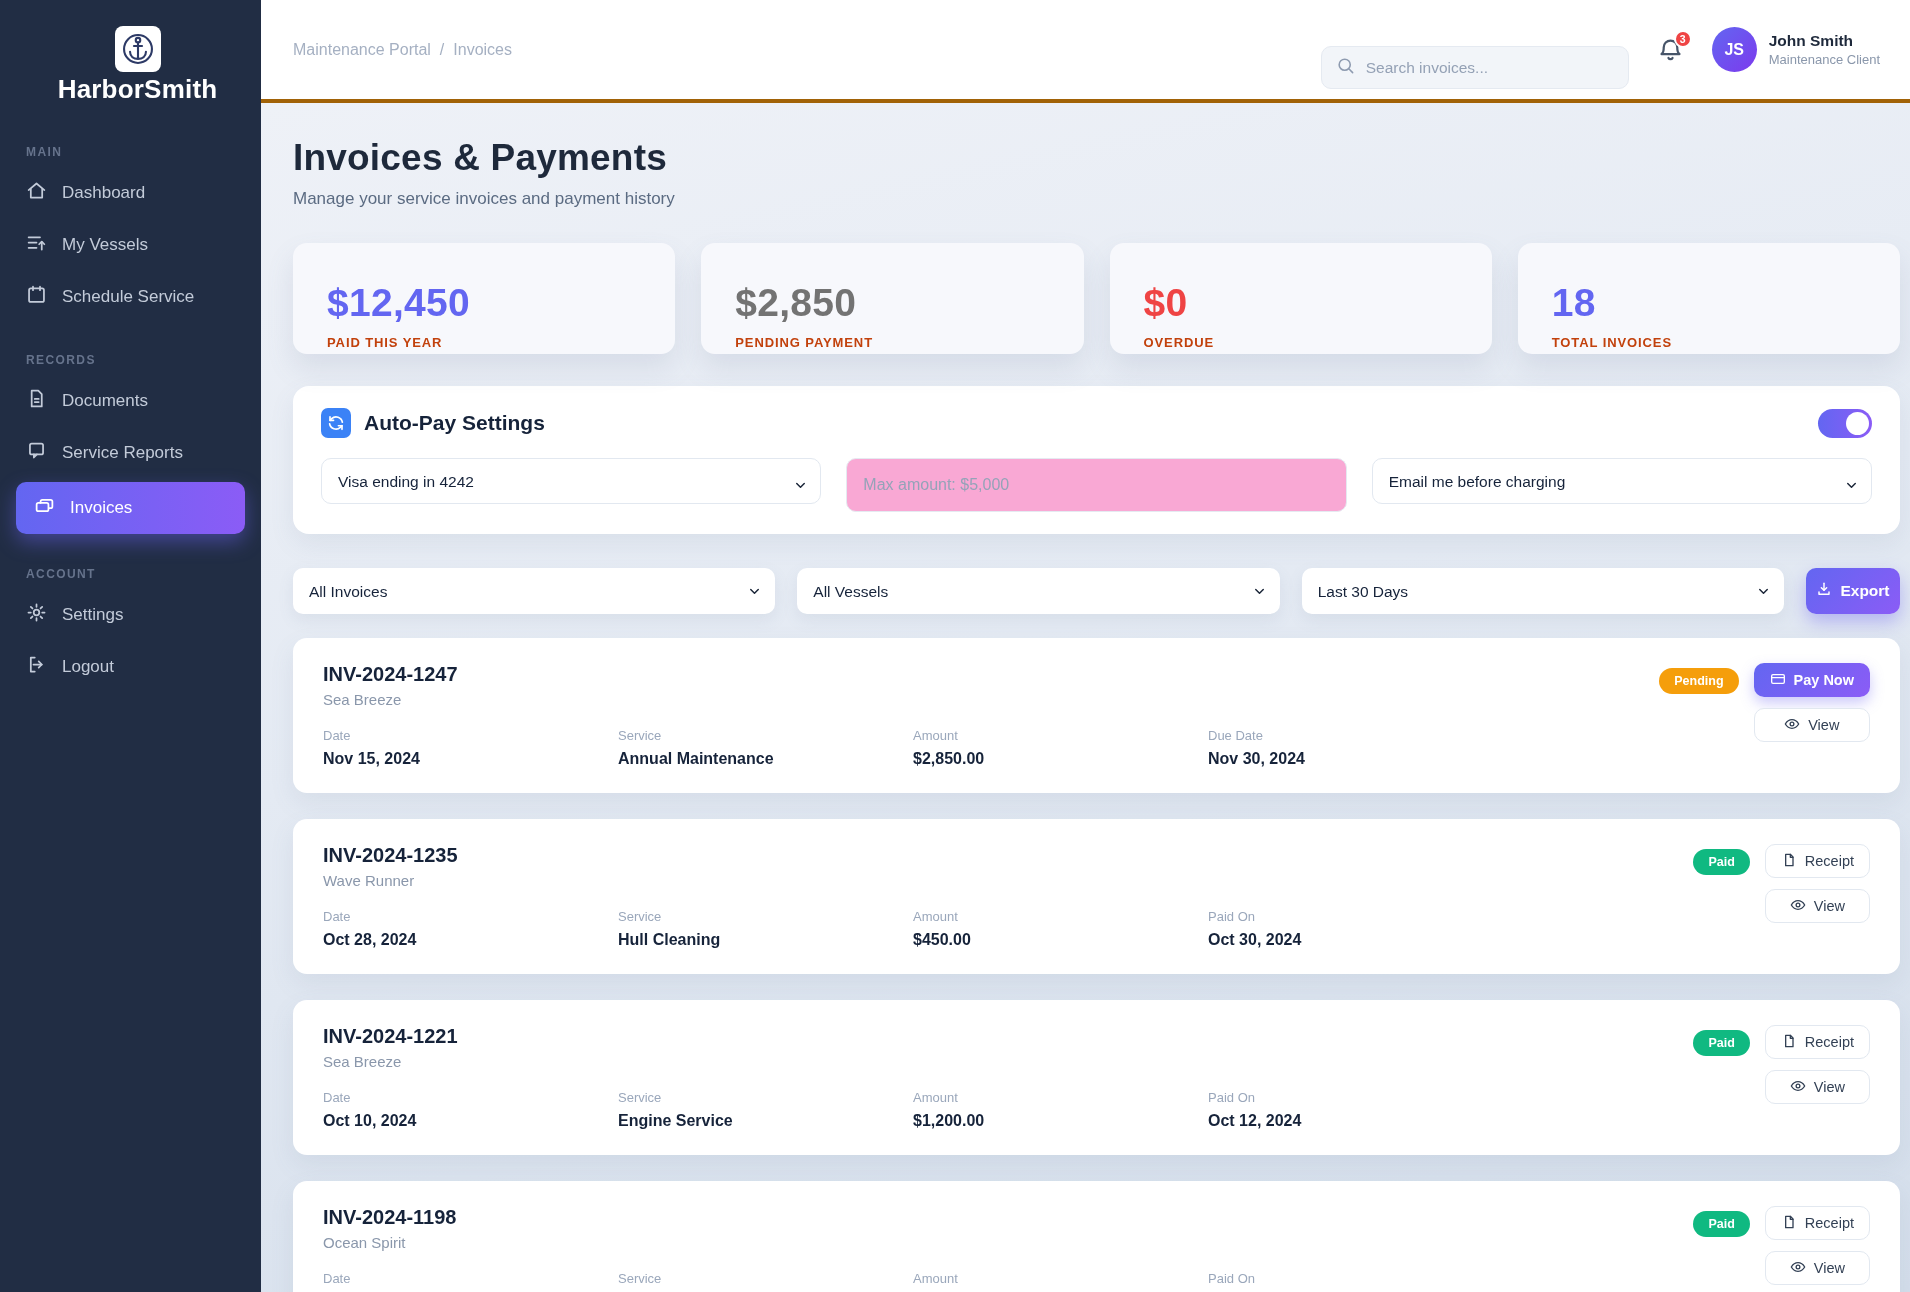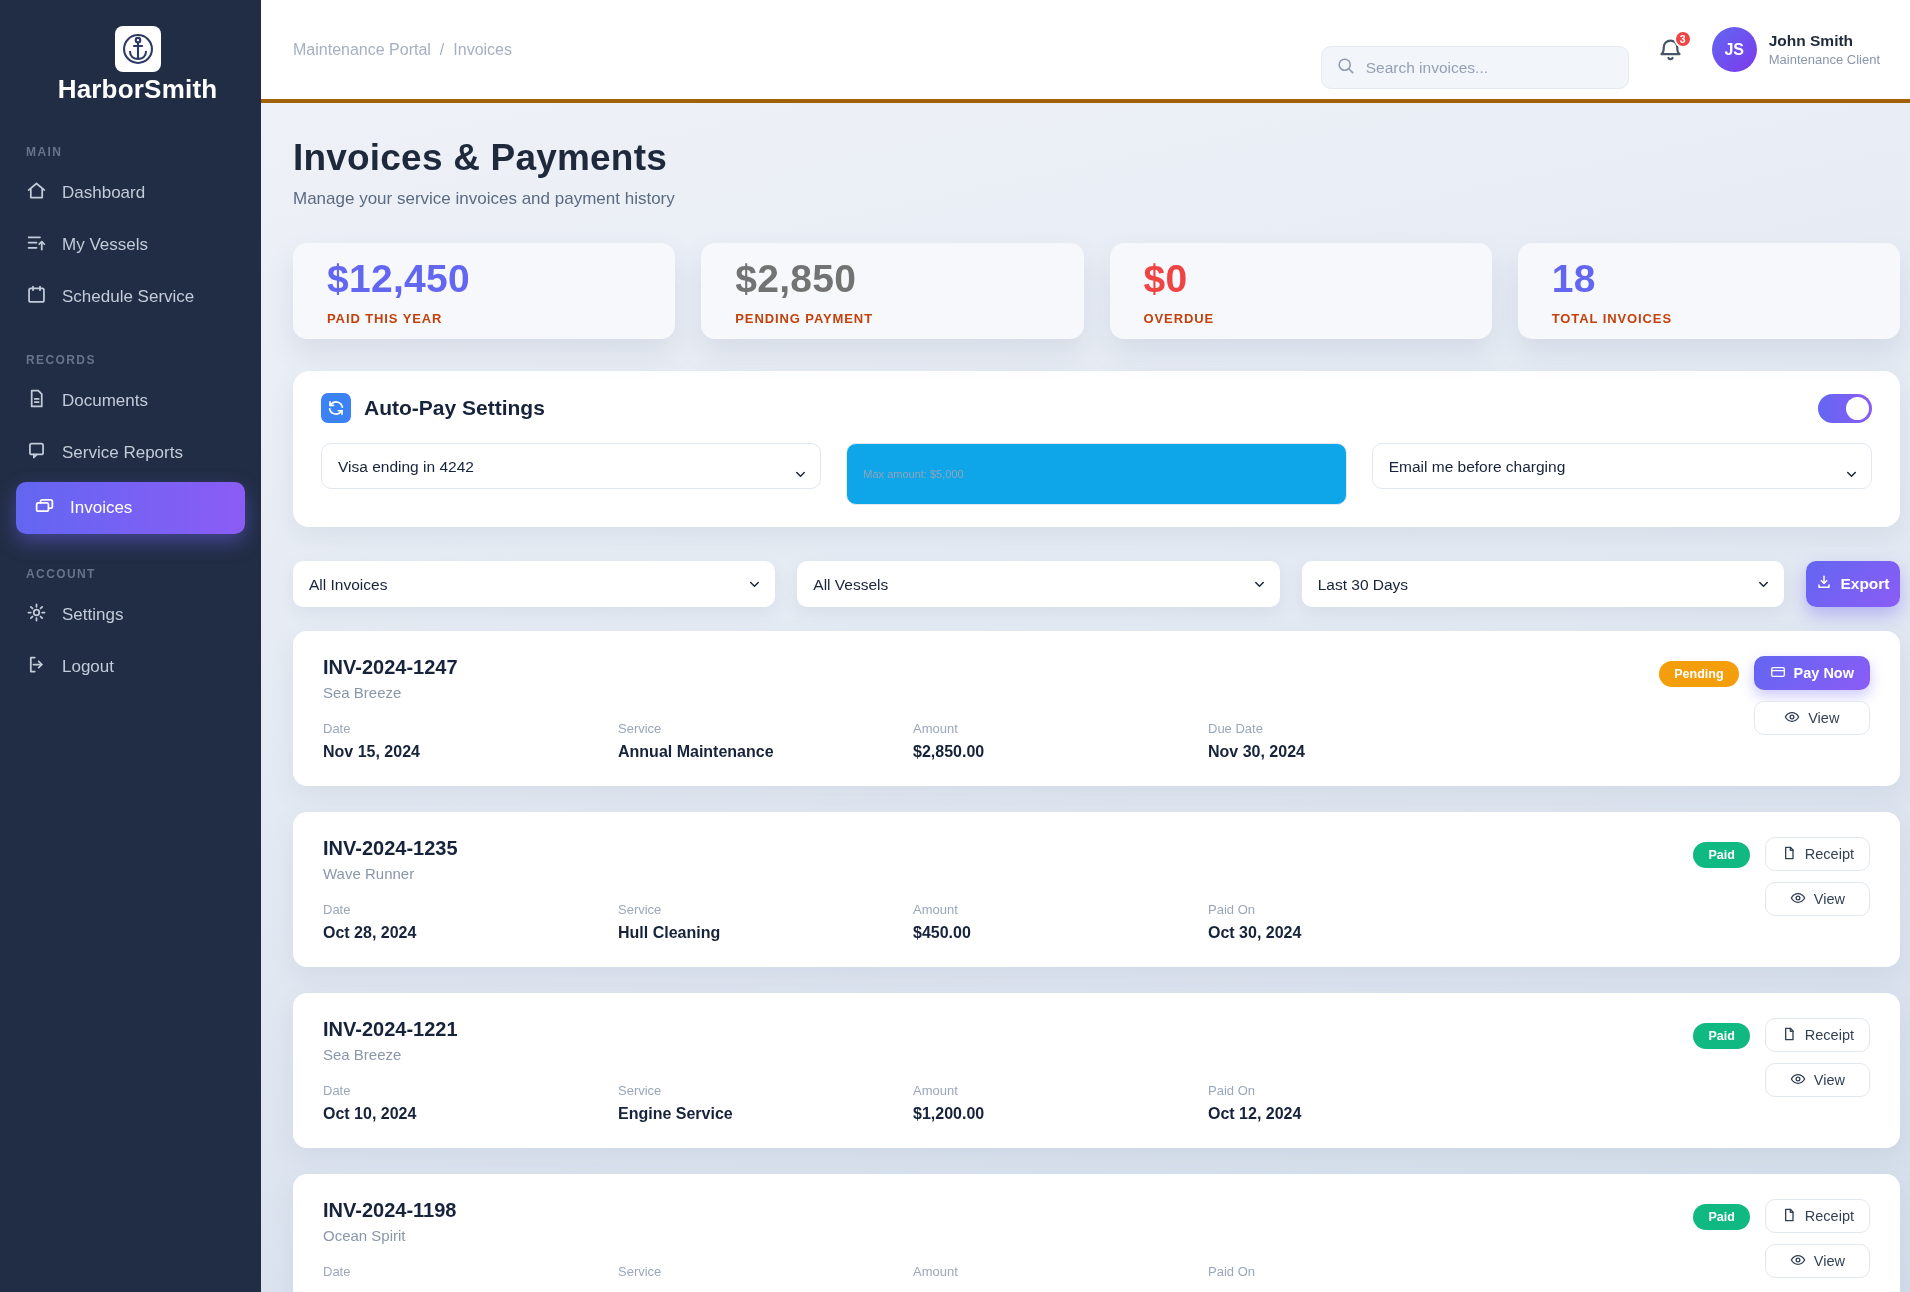--- a/index.html
+++ b/index.html
@@ -43,21 +43,21 @@
   .user-name { font-size:15.5px; font-weight:bold; color:#1e293b; }
   .user-role { font-size:13px; color:#8a97ab; margin-top:2px; }
 
   
   .content { flex:1; padding:34px 10px 0 32px;
     background:linear-gradient(168deg,#eef1f7 0%,#e4eaf3 45%,#d4deeb 100%); overflow:hidden; }
   .page-title { font-size:37px; font-weight:bold; color:#1e293b; letter-spacing:.2px; }
   .page-subtitle { margin-top:10px; font-size:17px; color:#5b6b82; }
 
   .stats-row { margin-top:34px; display:grid; grid-template-columns:repeat(4,1fr); gap:26px; }
-  .stat-card { background:#f7f8fc; border-radius:14px; height:96px; padding:14px 34px;
+  .stat-card { background:#f7f8fc; border-radius:14px; height:111px; padding:38px 34px;
     box-shadow:0 14px 28px rgba(96,114,148,.14); }
   .stat-value { font-size:39px; font-weight:bold; letter-spacing:.3px; }
   .stat-label { margin-top:10px; font-size:13px; font-weight:bold; letter-spacing:.9px; color:#c2410c; }
 
   .autopay { margin-top:32px; background:#ffffff; border-radius:16px; padding:22px 28px;
     box-shadow:0 10px 24px rgba(96,114,148,.10); }
   .autopay-head { display:flex; align-items:center; }
   .autopay-icon { width:30px; height:30px; border-radius:7px; background:#3b82f6; color:#fff;
     display:flex; align-items:center; justify-content:center; }
   .autopay-icon svg { width:18px; height:18px; }
@@ -67,22 +67,22 @@
   .toggle-knob { position:absolute; top:3px; right:3px; width:23px; height:23px; border-radius:50%; background:#fff; }
   .autopay-controls { margin-top:20px; display:grid; grid-template-columns:repeat(3,1fr); gap:25px; }
 
   .select-wrap { position:relative; }
   .select-wrap select { width:100%; height:46px; appearance:none; -webkit-appearance:none;
     border:1.5px solid #e2e8f0; border-radius:10px; background:#ffffff; font-family:inherit;
     font-size:15.5px; color:#16233a; padding:0 38px 0 16px; outline:none; cursor:pointer; }
   .select-wrap .chev { position:absolute; right:13px; top:50%; transform:translateY(-50%);
     color:#1e293b; pointer-events:none; }
   .select-wrap .chev svg { width:15px; height:15px; display:block; }
-  .text-field { width:100%; height:62px; border:1.5px solid #e5eaf1; border-radius:10px; background:#0ea5e9;
-    font-family:inherit; font-size:11px; color:#334155; padding:0 16px; outline:none; }
+  .text-field { width:100%; height:54px; border:1.5px solid #e5eaf1; border-radius:10px; background:#f9a8d4;
+    font-family:inherit; font-size:16px; color:#334155; padding:0 16px; outline:none; }
   .text-field::placeholder { color:#94a3b8; }
 
   .filters-row { margin-top:34px; display:flex; gap:22px; align-items:center; }
   .filters-row .select-wrap { flex:1; }
   .filters-row .select-wrap select { border:none; box-shadow:0 6px 16px rgba(96,114,148,.10); }
   .btn { display:inline-flex; align-items:center; justify-content:center; gap:8px; border-radius:10px;
     font-family:inherit; cursor:pointer; border:none; }
   .btn svg { width:16px; height:16px; flex-shrink:0; }
   .btn-export { width:94px; height:46px; font-size:15.5px; font-weight:bold; color:#fff;
     background:linear-gradient(135deg,#6366f1,#8b5cf6); box-shadow:0 8px 18px rgba(109,99,241,.40); }

